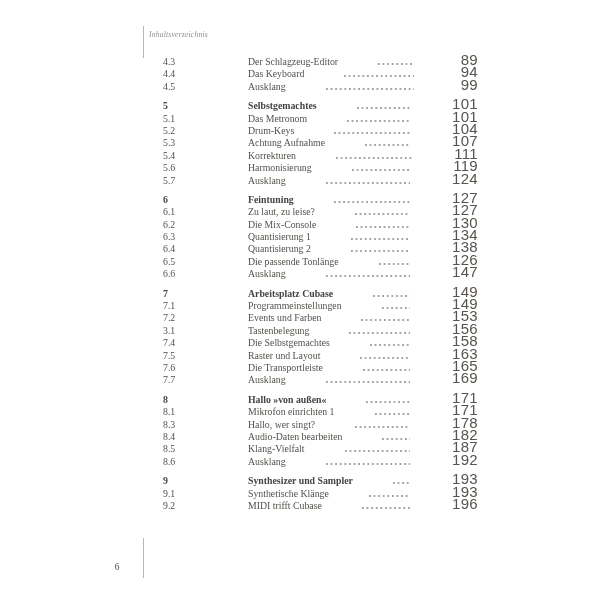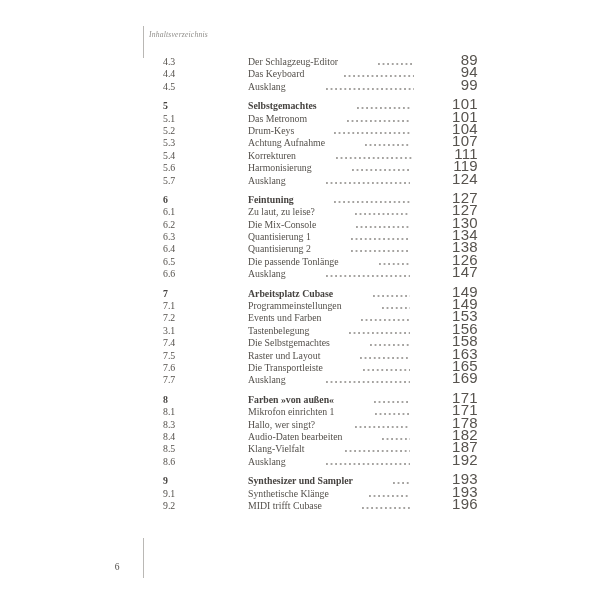--- a/index.html
+++ b/index.html
@@ -224,21 +224,21 @@
         <div class="toc-row">
           <span class="num">7.7</span>
           <span class="title">Ausklang</span>
           <span class="leader"></span>
           <span class="pg">169</span>
         </div>
       </div>
       <div class="toc-section">
         <div class="toc-row bold">
           <span class="num">8</span>
-          <span class="title">Farben »von außen«</span>
+          <span class="title">Hallo »von außen«</span>
           <span class="leader"></span>
           <span class="pg">171</span>
         </div>
         <div class="toc-row">
           <span class="num">8.1</span>
           <span class="title">Mikrofon einrichten 1</span>
           <span class="leader"></span>
           <span class="pg">171</span>
         </div>
         <div class="toc-row">

